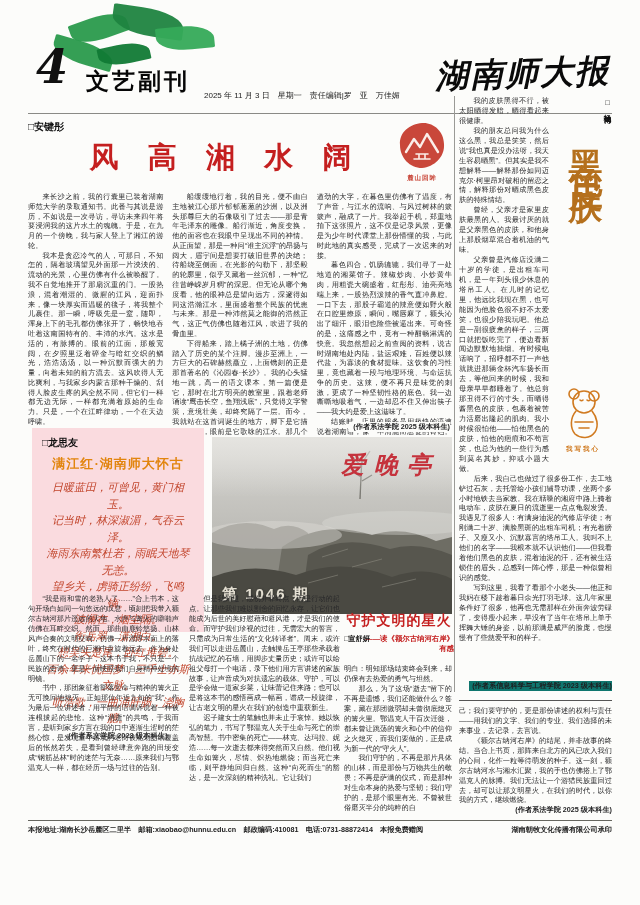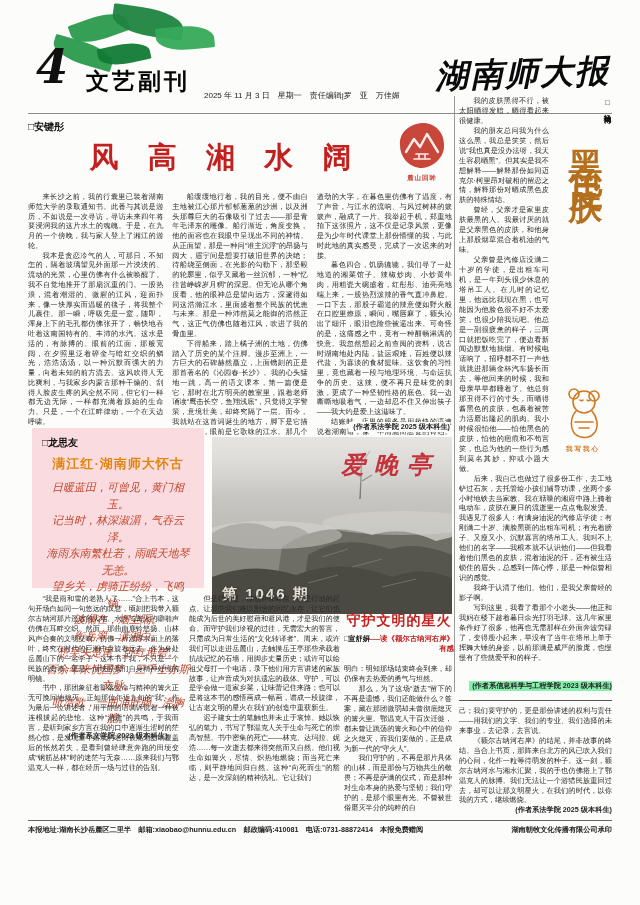--- a/index.html
+++ b/index.html
@@ -40,24 +40,24 @@
   .skin-article { position:absolute; left:459px; top:96px; width:153px; height:598px;
     font-size:7.2px; line-height:1.38; text-align:justify; overflow:hidden; }
   .skin-float { float:right; width:58px; height:372px; margin-left:5px; position:relative; }
   .v-author { position:absolute; top:2px; right:0; writing-mode:vertical-rl; text-orientation:upright;
     font-size:7.5px; font-weight:bold; color:#111; letter-spacing:1px; }
   .v-title { position:absolute; top:26px; right:10px; writing-mode:vertical-rl; text-orientation:upright;
     font-size:34px; line-height:1; letter-spacing:14px; font-weight:bold; color:#b5701d;
     font-family:"Liberation Serif", serif; }
   .mascot-wrap { position:absolute; bottom:14px; right:4px; width:50px; text-align:center; }
   .mascot-caption { font-size:6.5px; font-weight:bold; color:#d07a20; letter-spacing:2px; }
-  .skin-attr { position:absolute; right:0; bottom:3px; font-size:7.2px; background:#86efac; padding-left:3px; }
-
-  
-  .poem-box { position:absolute; left:32px; top:428px; width:172px; height:160px;
+  .skin-attr { position:absolute; right:0; bottom:3px; font-size:7.2px; background:#0f766e; padding-left:3px; }
+
+  
+  .poem-box { position:absolute; left:32px; top:428px; width:172px; height:204px;
     background:#fadbdf; padding:8px 10px 6px; }
   .poem-title { text-align:center; margin-top:5px; font-size:13px; font-weight:bold; color:#e2850e;
     letter-spacing:1px; font-family:"Liberation Serif", serif; }
   .poem-lines { margin-top:6px; text-align:center; }
   .poem-line { font-size:11px; line-height:1.5; color:#c2452c; font-style:italic;
     font-family:"Liberation Serif", serif; }
   .poem-attr { margin-top:4px; text-align:center; font-size:7.4px; font-weight:bold; color:#333; }
 
   
   .photo-block { position:absolute; left:212px; top:437px; width:240px; height:177px; overflow:hidden; }
@@ -150,21 +150,20 @@
         </svg>
         <div class="mascot-caption">我写我心</div>
       </div>
     </div>
     <div>
         <p class="para">我的皮肤黑得不行，被太阳晒得发暗，晒得看起来很健康。</p>
         <p class="para">我的朋友总问我为什么这么黑，我总是笑笑，然后说“我也真是没办法呀，我天生容易晒黑”。但其实是我不想解释——解释那份如同迈克尔·柯里昂对破相的留恋之情，解释那份对晒成黑色皮肤的特殊情结。</p>
         <p class="para">曾经，父亲才是家里皮肤最黑的人。我最讨厌的就是父亲黑色的皮肤，和他身上那股烟草混合着机油的气味。</p>
         <p class="para">父亲曾是汽修店没满二十岁的学徒，是出租车司机，是一年到头很少休息的塔吊工人。在儿时的记忆里，他远比我现在黑，也可能因为他脸色很不好不太爱笑，也很少陪我玩吧。他总是一副很疲惫的样子，三两口就把饭吃完了，便边看新闻边默默地抽烟。有时候电话响了，招呼都不打一声他就跳进那辆金杯汽车扬长而去，等他回来的时候，我和母亲早早都睡着了。他总剪那丑得不行的寸头，而晒得酱黑色的皮肤，包裹着被苦力活磨出隆起的肌肉。我小时候很怕他——怕他黑色的皮肤，怕他的疤痕和不苟言笑，也总为他的一些行为感到莫名其妙，抑或小题大做。</p>
         <p class="para">后来，我自己也做过了很多份工作，去工地铲过石灰，去托管给小孩们辅导功课，坐两个多小时地铁去当家教。我在聒噪的湘府中路上骑着电动车，皮肤在夏日的流逝里一点点龟裂发烫。我遇见了很多人：有满身油泥的汽修店学徒；有刚满二十岁、满脸黑斑的出租车司机；有光着膀子、又瘦又小、沉默寡言的塔吊工人。我叫不上他们的名字——我根本就不认识他们——但我看着他们黑色的皮肤，混着油泥的汗，还有被生活锁住的眉头，总感到一阵心悸，那是一种似曾相识的感觉。</p>
-        <p class="para">我终于认清了他们。他们，是我父亲曾经的影子啊。</p>
         <p class="para">写到这里，我看了看那个小老头——他正和我妈在楼下趁着暮日余光打羽毛球。这几年家里条件好了很多，他再也无需那样在外面奔波劳碌了，变得瘦小起来，早没有了当年在塔吊上单手挥舞大锤的身姿，以前那满是威严的脸庞，也慢慢有了些慈爱平和的样子。</p>
       </div>
     <div class="attribution skin-attr">(作者系信息科学与工程学院 2023 级本科生)</div>
   </div>
 
   <div class="poem-box">
     <div class="byline">□龙思友</div>
     <div class="poem-title">满江红·湖南师大怀古</div>
     <div class="poem-lines">
         <p class="poem-line">日暖蓝田，可曾见，黄门相玉。</p>

